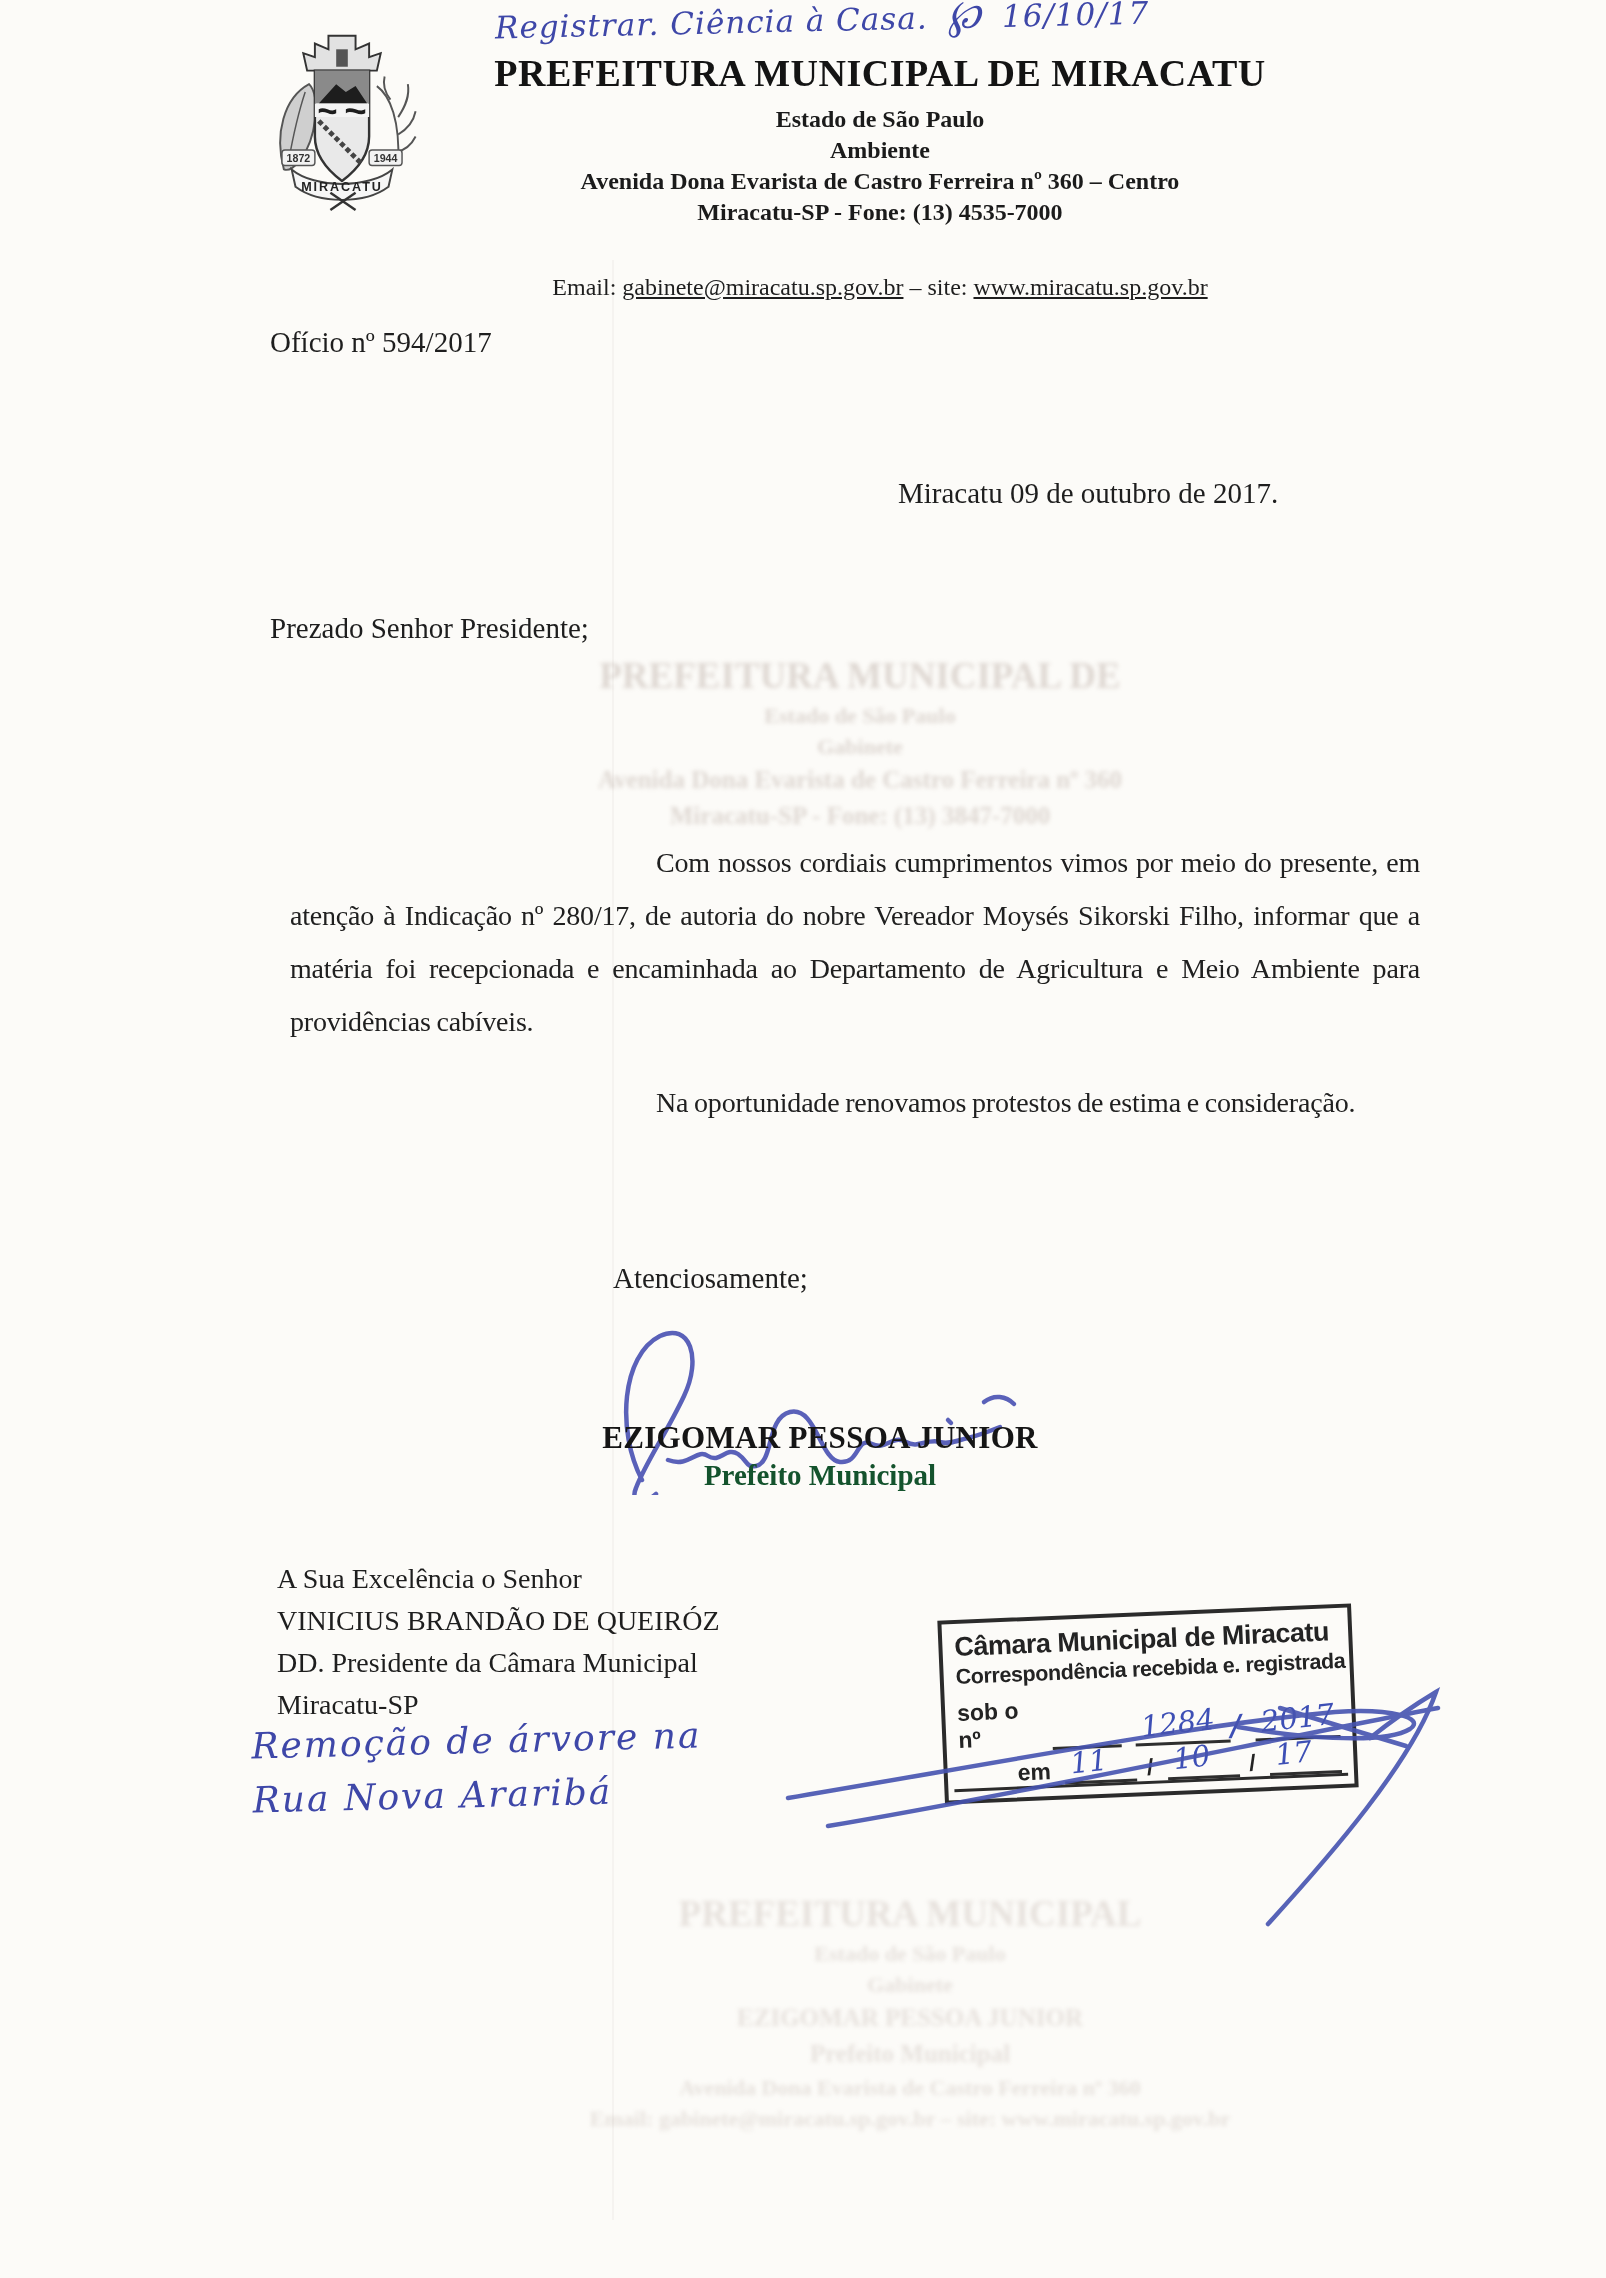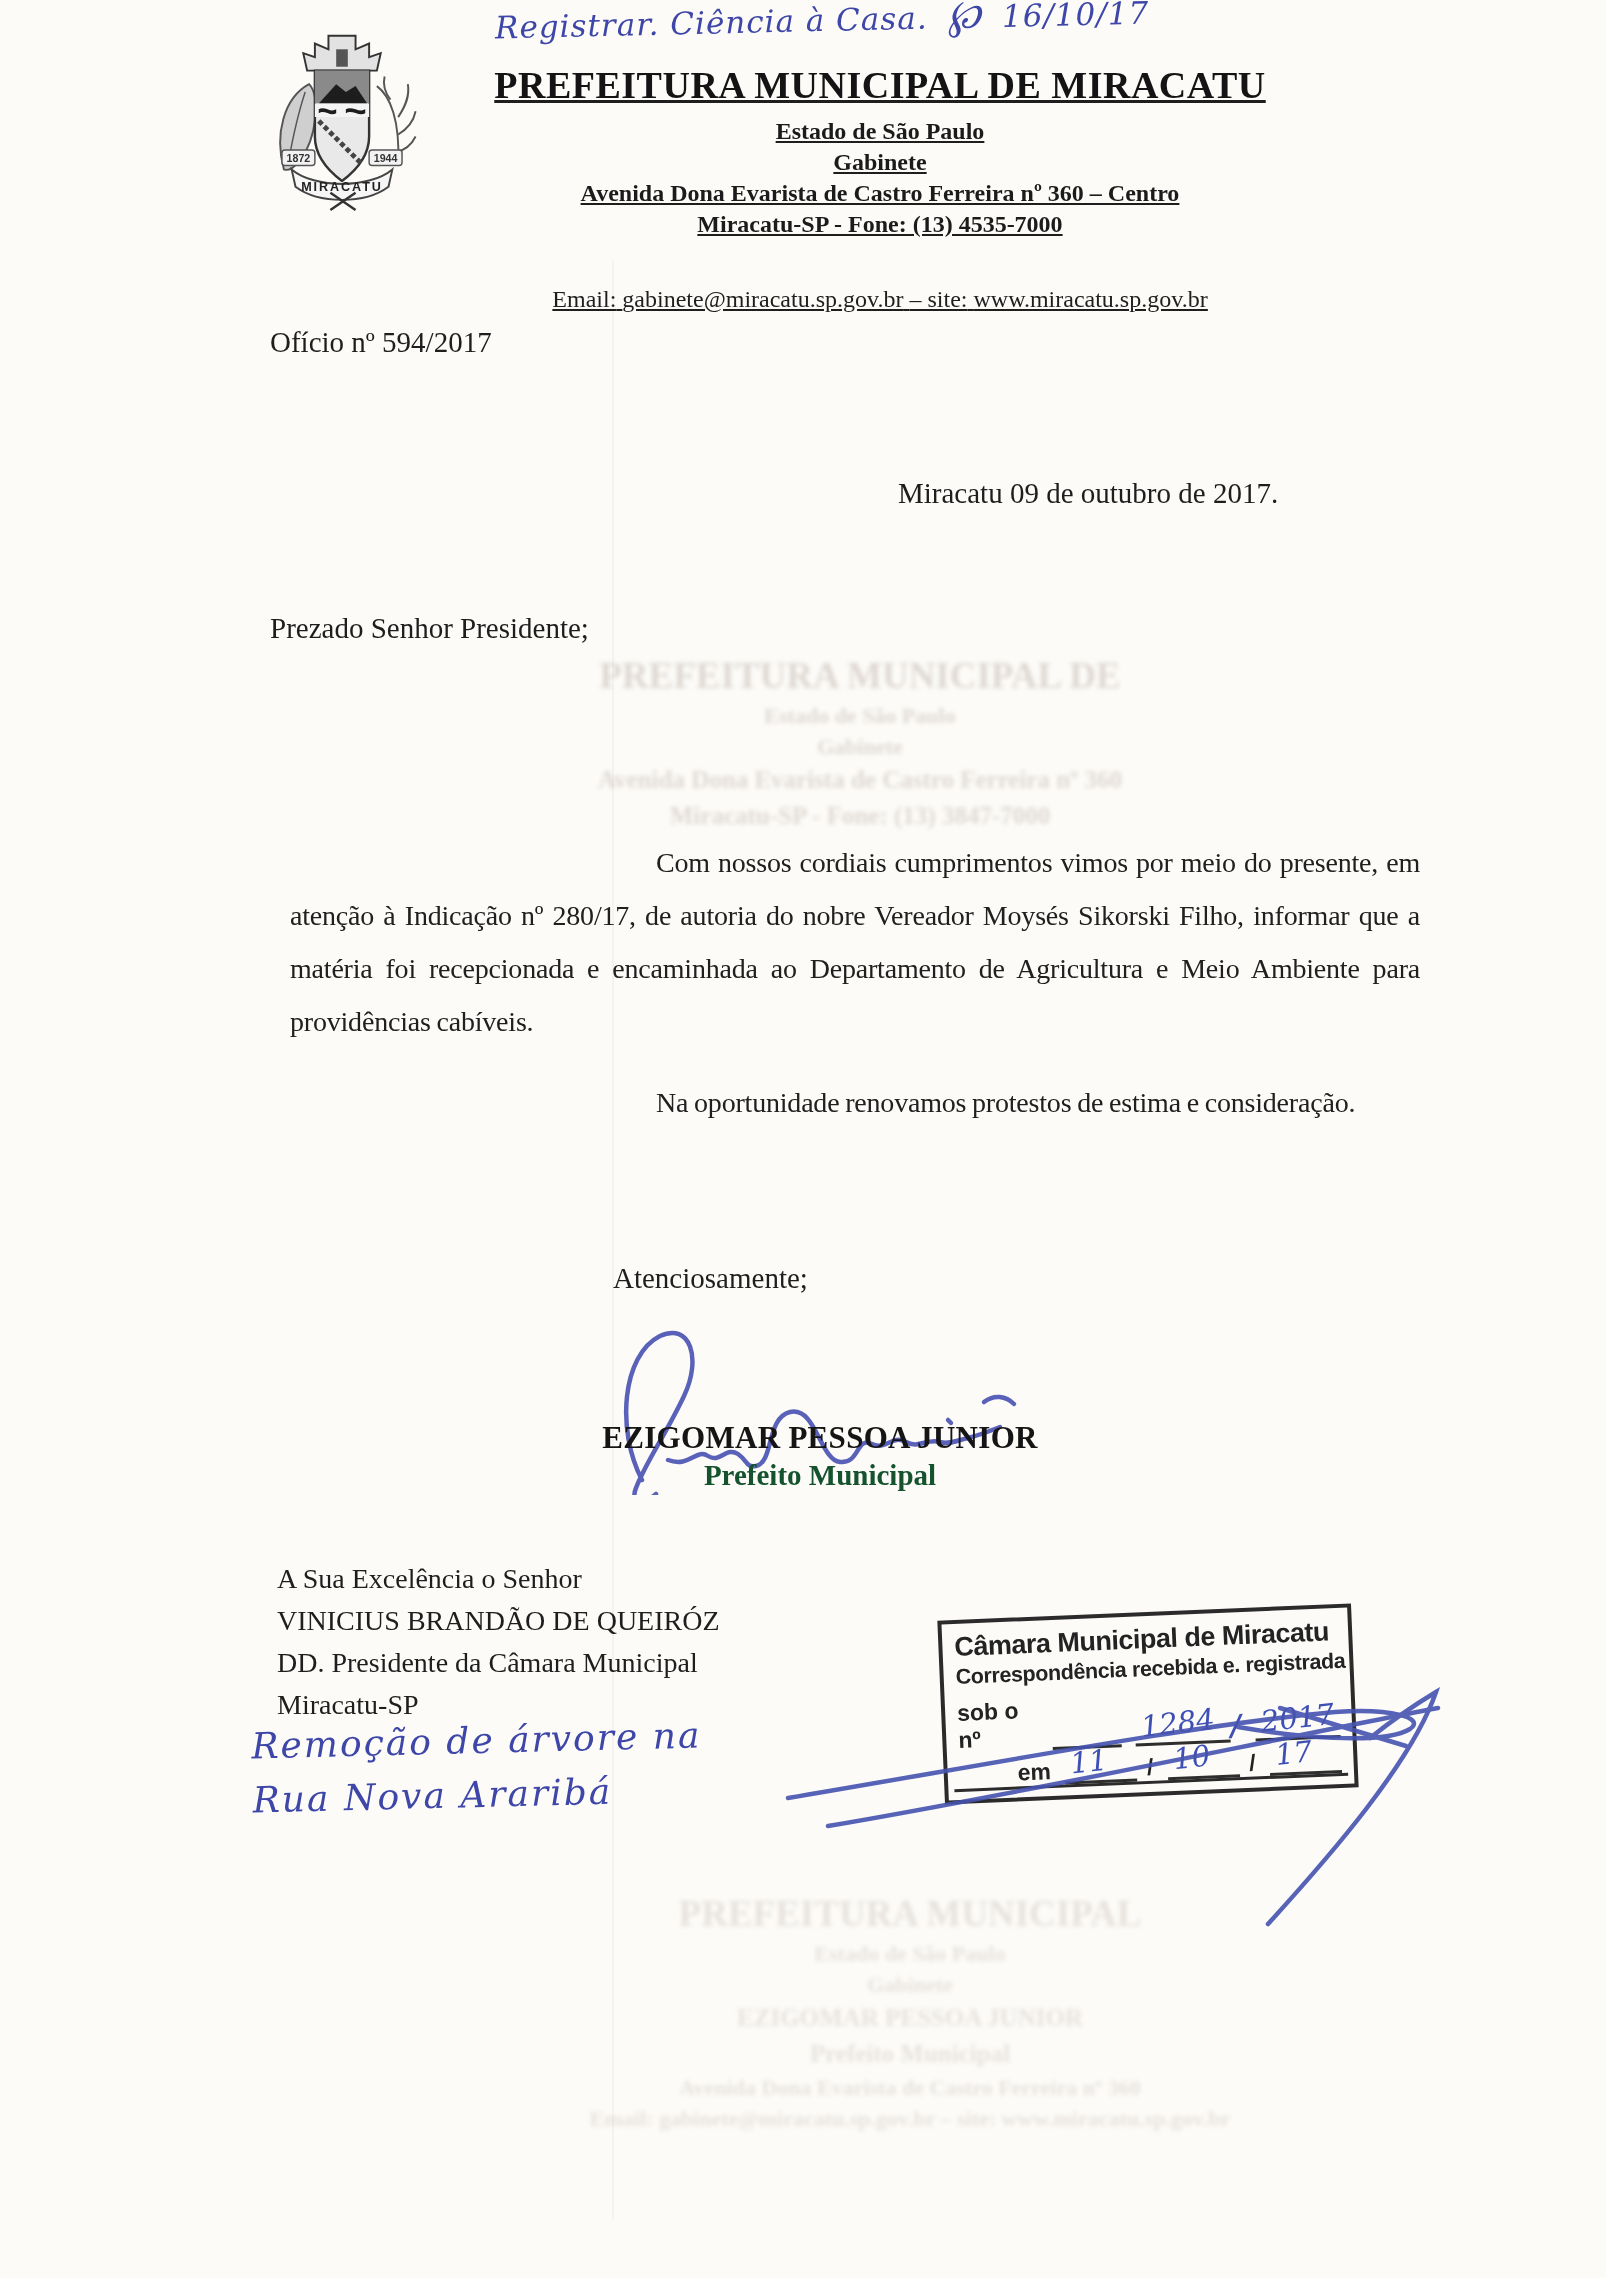--- a/index.html
+++ b/index.html
@@ -13,21 +13,21 @@
     font-family:"DejaVu Serif", serif;font-style:italic;color:#3e47a8;
   }
   .top-note{
     position:absolute;left:495px;top:2px;display:flex;gap:20px;align-items:baseline;
     font-size:31px;transform:rotate(-1.3deg);letter-spacing:1px;white-space:nowrap;
   }
   .top-note .rubric{font-size:40px;line-height:30px;}
   
   .crest{position:absolute;left:260px;top:28px;width:164px;height:184px;}
   .header-text{
-    position:absolute;left:410px;top:64px;width:940px;text-align:center;line-height:1.15;text-decoration:underline;
+    position:absolute;left:410px;top:52px;width:940px;text-align:center;line-height:1.15;
   }
   .header-title{font-size:38px;font-weight:bold;letter-spacing:.5px;white-space:nowrap;margin-bottom:8px;color:#141414;}
   .header-line{font-size:24px;font-weight:bold;line-height:31px;color:#1b1b1b;}
   .header-contact{font-size:24px;font-weight:normal;line-height:31px;margin-top:44px;}
   .ulink{text-decoration:underline;}
   
   .ref{position:absolute;left:270px;top:326px;font-size:29px;}
   .date-line{position:absolute;left:898px;top:477px;font-size:29px;}
   .salutation{position:absolute;left:270px;top:612px;font-size:29px;}
   .para{
@@ -137,21 +137,21 @@
 
     <g stroke="#333" stroke-width="2.5">
       <path d="M68,170 L94,188"></path>
       <path d="M94,170 L68,188"></path>
     </g>
   </svg>
 
   <div class="header-text">
     <div class="header-title">PREFEITURA MUNICIPAL DE MIRACATU</div>
     <div class="header-line">Estado de São Paulo</div>
-    <div class="header-line">Gabinete</div>
+    <div class="header-line">Ambiente</div>
     <div class="header-line">Avenida Dona Evarista de Castro Ferreira nº 360 – Centro</div>
     <div class="header-line">Miracatu-SP - Fone: (13) 4535-7000</div>
     <div class="header-contact">
       <span>Email:</span>
       <span class="ulink">gabinete@miracatu.sp.gov.br</span>
       <span>– site:</span>
       <span class="ulink">www.miracatu.sp.gov.br</span>
     </div>
   </div>
 

